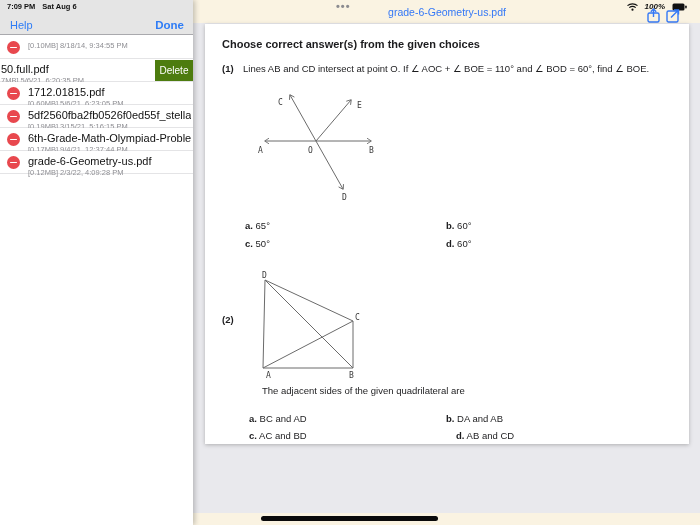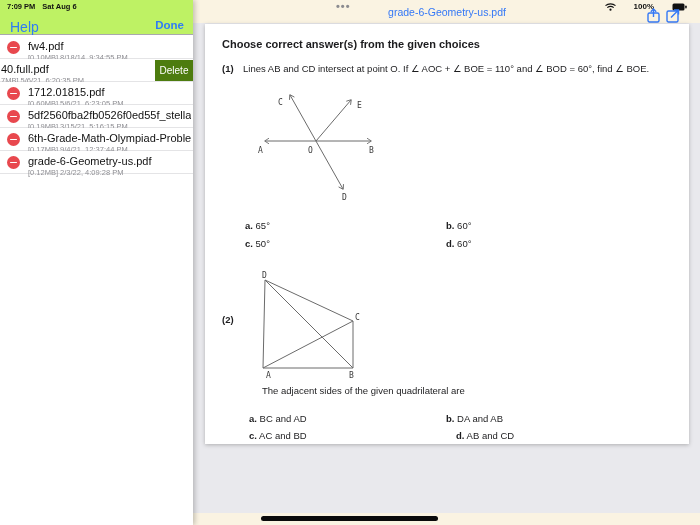--- a/index.html
+++ b/index.html
@@ -5,46 +5,46 @@
   * { margin:0; padding:0; box-sizing:border-box; }
   body { background:#333; font-family:"Liberation Sans", sans-serif; }
   .screen{ position:relative; width:700px; height:525px; overflow:hidden;
            background:#FAF3E2; font-family:"Liberation Sans", sans-serif; }
 
   
   .ellipsis{ position:absolute; left:336px; top:0px; color:#8A8A8E; font-size:11px;
              font-weight:bold; letter-spacing:1px; cursor:default; }
   .doc-title{ position:absolute; left:205px; top:6px; width:484px; text-align:center;
               color:#3478F6; font-size:10.5px; }
-  .status-right{ position:absolute; right:13px; top:2px; display:flex; align-items:center; gap:18px; }
+  .status-right{ position:absolute; right:13px; top:2px; display:flex; align-items:center; gap:7px;font-style:italic; }
   .status-right .pct{ font-size:8px; font-weight:bold; color:#111; }
   .action-icons{ position:absolute; right:20px; top:8px; display:flex; gap:6px; }
 
   
   .viewer-bg{ position:absolute; left:193px; top:23px; width:507px; height:490px; background:#E9E9ED; }
   .pdf-page{ position:absolute; left:205px; top:24px; width:484px; height:420px; background:#FFFFFF;
              box-shadow:0 1px 4px rgba(0,0,0,0.25); }
   .pdf-page, .pdf-page *{ color:#1C1C1E; }
   .heading{ position:absolute; left:17px; top:14px; font-size:11px; font-weight:bold; }
   .qnum{ position:absolute; font-size:9.5px; font-weight:bold; }
   .qtext{ position:absolute; font-size:9.5px; white-space:nowrap; }
   .choice{ position:absolute; font-size:9.5px; white-space:nowrap; }
   .choice b{ font-weight:bold; }
   .fig{ position:absolute; }
   .fig text{ font-family:"DejaVu Sans Mono", monospace; font-size:8px; fill:#3a3a3a; }
   .fig line{ stroke:#6b6b6b; stroke-width:1; }
 
   
   .sidebar{ position:absolute; left:0; top:0; width:193px; height:525px; background:#fff;
             box-shadow:2px 0 5px rgba(0,0,0,0.22); }
-  .sb-header{ position:absolute; left:0; top:0; width:193px; height:35px; background:#bef264;
+  .sb-header{ position:absolute; left:0; top:0; width:193px; height:35px; background:#e5e5e5;
               border-bottom:1px solid #A9A9AD; }
   .sb-status{ position:absolute; left:7px; top:2px; font-size:7.5px; font-weight:bold; color:#111; }
   .sb-status span{ margin-right:7px; }
-  .sb-help{ position:absolute; left:10px; top:19px; font-size:14px; color:#2E7CF6; }
+  .sb-help{ position:absolute; left:10px; top:19px; font-size:11px; color:#2E7CF6; }
   .sb-title{ position:absolute; left:0; top:18px; width:193px; text-align:center;
              font-size:12px; font-weight:bold; color:#111; }
   .sb-done{ position:absolute; right:9px; top:19px; font-size:11.5px; font-weight:bold; color:#2E7CF6;text-align:right; }
   .file-row{ position:absolute; left:0; width:193px; border-bottom:1px solid #E4E4E6; background:#fff; }
   .f-name{ font-size:11px; color:#111; white-space:nowrap; overflow:hidden; }
   .f-details{ font-size:7.5px; color:#8E8E93; margin-top:1px; white-space:nowrap; overflow:hidden; }
   .row-pad{ padding:4px 2px 0 28px; }
   .row-pad-swiped{ padding:4px 40px 0 1px; }
   .minus-icon{ position:absolute; left:7px; top:5px; width:13px; height:13px; border-radius:50%;
                background:#E8484E; }
@@ -172,28 +172,27 @@
       <div class="sb-status">
         <span>7:09 PM</span><span>Sat Aug 6</span>
       </div>
       <span class="sb-help">Help</span>
       <span class="sb-done">Done</span>
     </div>
 
     <div class="file-row" style="top:36px; height:23px;">
       <span class="minus-icon"></span>
       <div class="row-pad">
-        <div class="f-name">fw4.pdf</div>
         <div class="f-details">[0.10MB] 8/18/14, 9:34:55 PM</div>
       </div>
     </div>
 
     <div class="file-row" style="top:59px; height:23px;">
       <div class="row-pad-swiped">
-        <div class="f-name">40.full.pdf</div>
+        <div class="f-name">50.full.pdf</div>
         <div class="f-details">7MB] 5/6/21, 6:20:35 PM</div>
       </div>
       <span class="delete-btn">Delete</span>
     </div>
 
     <div class="file-row" style="top:82px; height:23px;">
       <span class="minus-icon"></span>
       <div class="row-pad">
         <div class="f-name">1712.01815.pdf</div>
         <div class="f-details">[0.60MB] 5/6/21, 6:23:05 PM</div>

